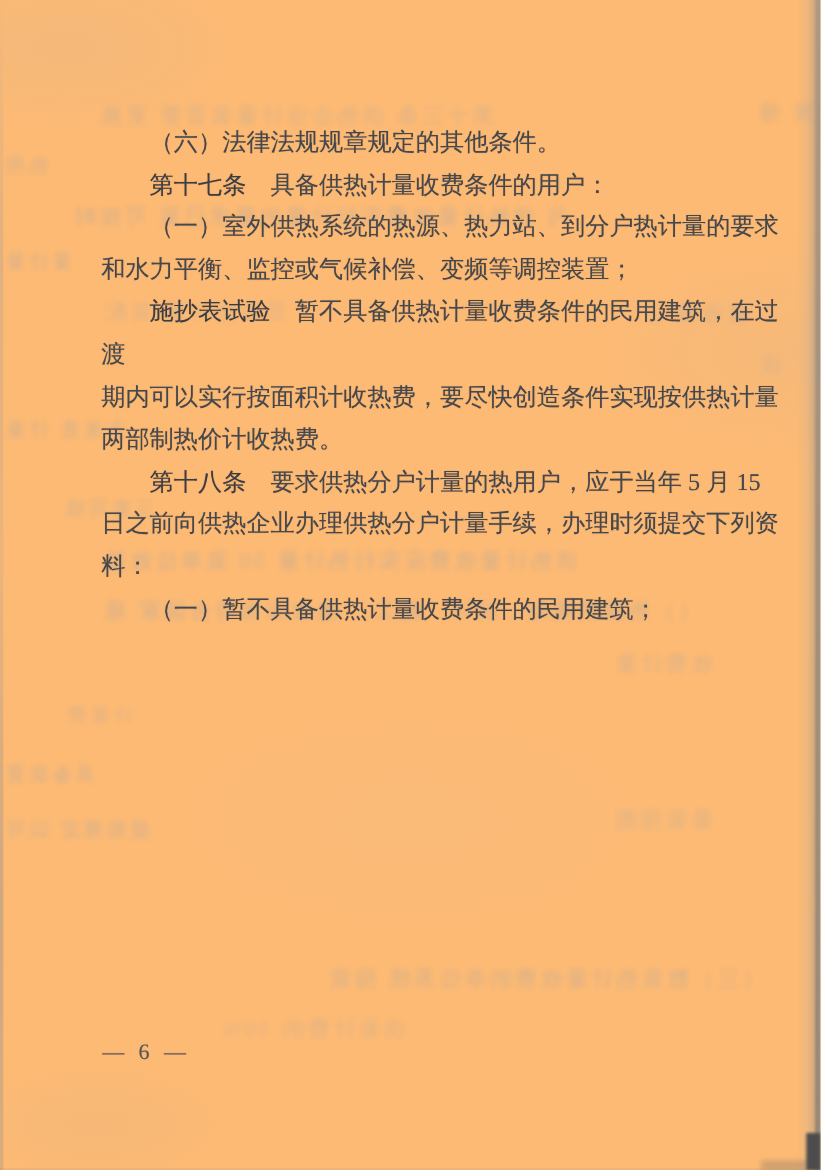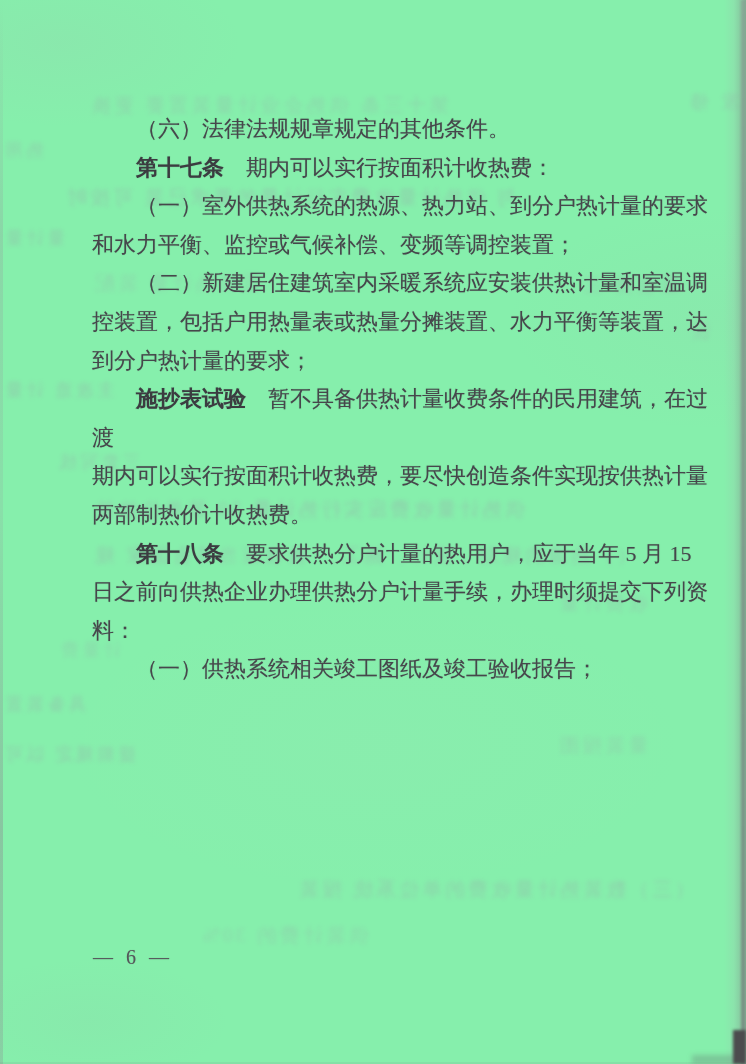--- a/index.html
+++ b/index.html
@@ -1,21 +1,21 @@
 <!DOCTYPE html>
 <html lang="zh"><head>
 <meta charset="utf-8">
 <style>
   html,body{margin:0;padding:0;}
   body{
     width:746px;height:1064px;overflow:hidden;background:#ffffff;
     font-family:"Liberation Serif","DejaVu Serif",serif;
   }
   .scan-page{
-    position:relative;width:746px;height:1064px;background:#86efac;
+    position:relative;width:746px;height:1064px;background:#fdba74;
   }
   
   .scan-page::before{
     content:"";position:absolute;inset:0;pointer-events:none;
     background:
       radial-gradient(ellipse 260px 120px at 8% 4%, rgba(170,172,176,0.10), transparent 70%),
       radial-gradient(ellipse 300px 160px at 96% 30%, rgba(170,172,176,0.08), transparent 70%),
       radial-gradient(ellipse 420px 200px at 50% 70%, rgba(200,200,198,0.05), transparent 75%),
       radial-gradient(ellipse 200px 90px at 12% 96%, rgba(160,162,166,0.07), transparent 70%);
   }
@@ -56,21 +56,21 @@
     position:absolute;font-size:20px;color:#98a0a9;letter-spacing:3px;
     white-space:nowrap;filter:blur(2.2px);
   }
   
   .text-block{
     position:absolute;left:92px;top:110px;width:632px;z-index:2;
     font-size:22px;line-height:38.6px;color:#46474b;
     text-shadow:0 0 1px rgba(70,70,80,0.40);
   }
   .text-block p{margin:0;text-indent:2em;white-space:pre-wrap;}
-  .art{font-weight:700;color:#3b3c40;}
+  .art{font-weight:400;color:#3b3c40;}
   .page-number{
     position:absolute;left:93px;top:946px;z-index:2;
     font-size:20px;letter-spacing:4px;color:#55565a;
     text-shadow:0 0 1px rgba(80,80,88,0.35);white-space:nowrap;
   }
 </style>
 </head>
 <body>
 
 <div class="scan-page">
@@ -92,33 +92,30 @@
       <span class="ghost" style="left: 58px; top: 638px; opacity: 0.28; font-size: 18px; transform: scaleX(-1);">计量费</span>
       <span class="ghost" style="left: 2px; top: 692px; opacity: 0.38; font-size: 18px; transform: scaleX(-1);">具备装置</span>
       <span class="ghost" style="left: 2px; top: 742px; opacity: 0.4; font-size: 18px; transform: scaleX(-1);">提前规定 以可</span>
       <span class="ghost" style="left: 556px; top: 732px; opacity: 0.28; transform: scaleX(-1);">量装报图</span>
       <span class="ghost" style="left: 296px; top: 876px; opacity: 0.36; transform: scaleX(-1);">（三）数装热计量收费的单位系统 报装</span>
       <span class="ghost" style="left: 200px; top: 922px; opacity: 0.28; transform: scaleX(-1);">供装计费的 30%</span>
     </div>
 
   <div class="text-block">
     <p><span class="art"></span><span>（六）法律法规规章规定的其他条件。</span></p>
-    <p><span class="art">第十七条</span><span>　期内可以实行按面积计收热费：</span></p>
+    <p><span class="art">第十七条</span><span>　具备供热计量收费条件的用户：</span></p>
     <p><span class="art"></span><span>（一）室外供热系统的热源、热力站、到分户热计量的要求
 和水力平衡、监控或气候补偿、变频等调控装置；</span></p>
-    <p><span class="art"></span><span>（二）新建居住建筑室内采暖系统应安装供热计量和室温调
-控装置，包括户用热量表或热量分摊装置、水力平衡等装置，达
-到分户热计量的要求；</span></p>
     <p><span class="art">施抄表试验</span><span>　暂不具备供热计量收费条件的民用建筑，在过渡
 期内可以实行按面积计收热费，要尽快创造条件实现按供热计量
 两部制热价计收热费。</span></p>
     <p><span class="art">第十八条</span><span>　要求供热分户计量的热用户，应于当年 5 月 15
 日之前向供热企业办理供热分户计量手续，办理时须提交下列资
 料：</span></p>
-    <p><span class="art"></span><span>（一）供热系统相关竣工图纸及竣工验收报告；</span></p>
+    <p><span class="art"></span><span>（一）暂不具备供热计量收费条件的民用建筑；</span></p>
   </div>
 
   <div class="page-number">— 6 —</div>
 
   <div class="edge-left"></div>
   <div class="edge-right-band"></div>
   <div class="edge-right-line"></div>
   <div class="smudge-bottom-right"></div>
   <div class="corner-bottom-right"></div>
   <div class="edge-bottom"></div>

